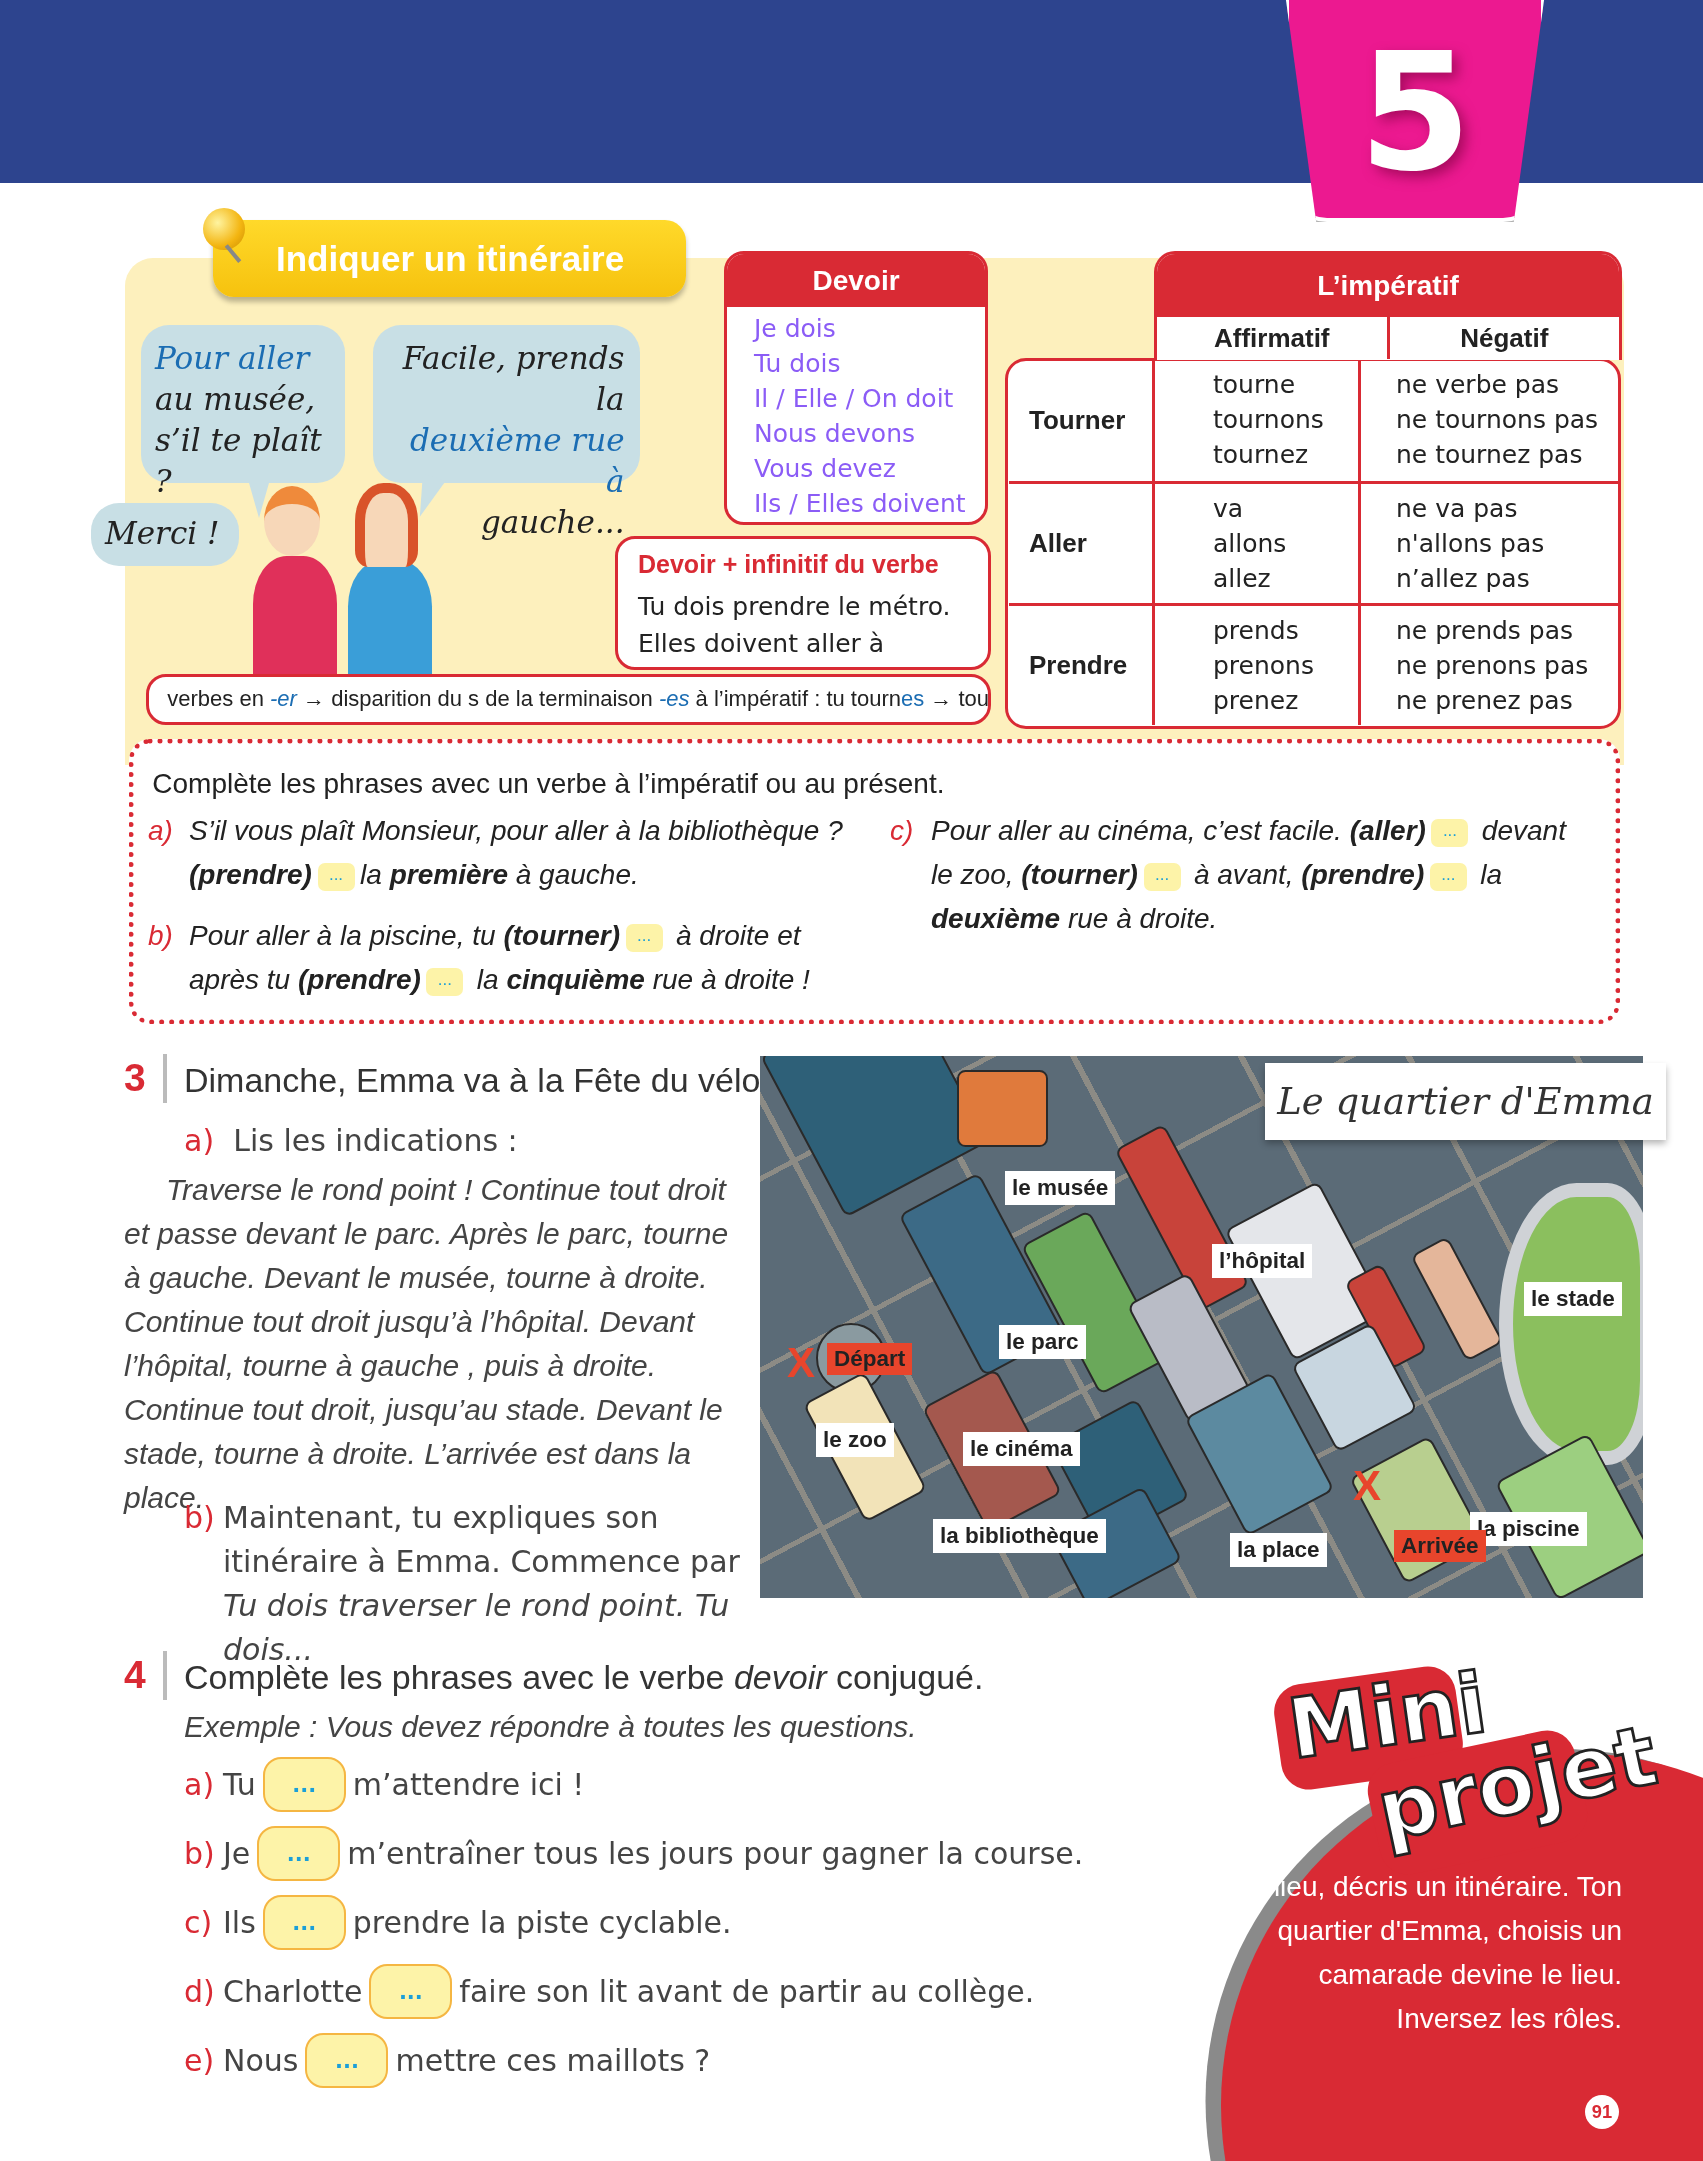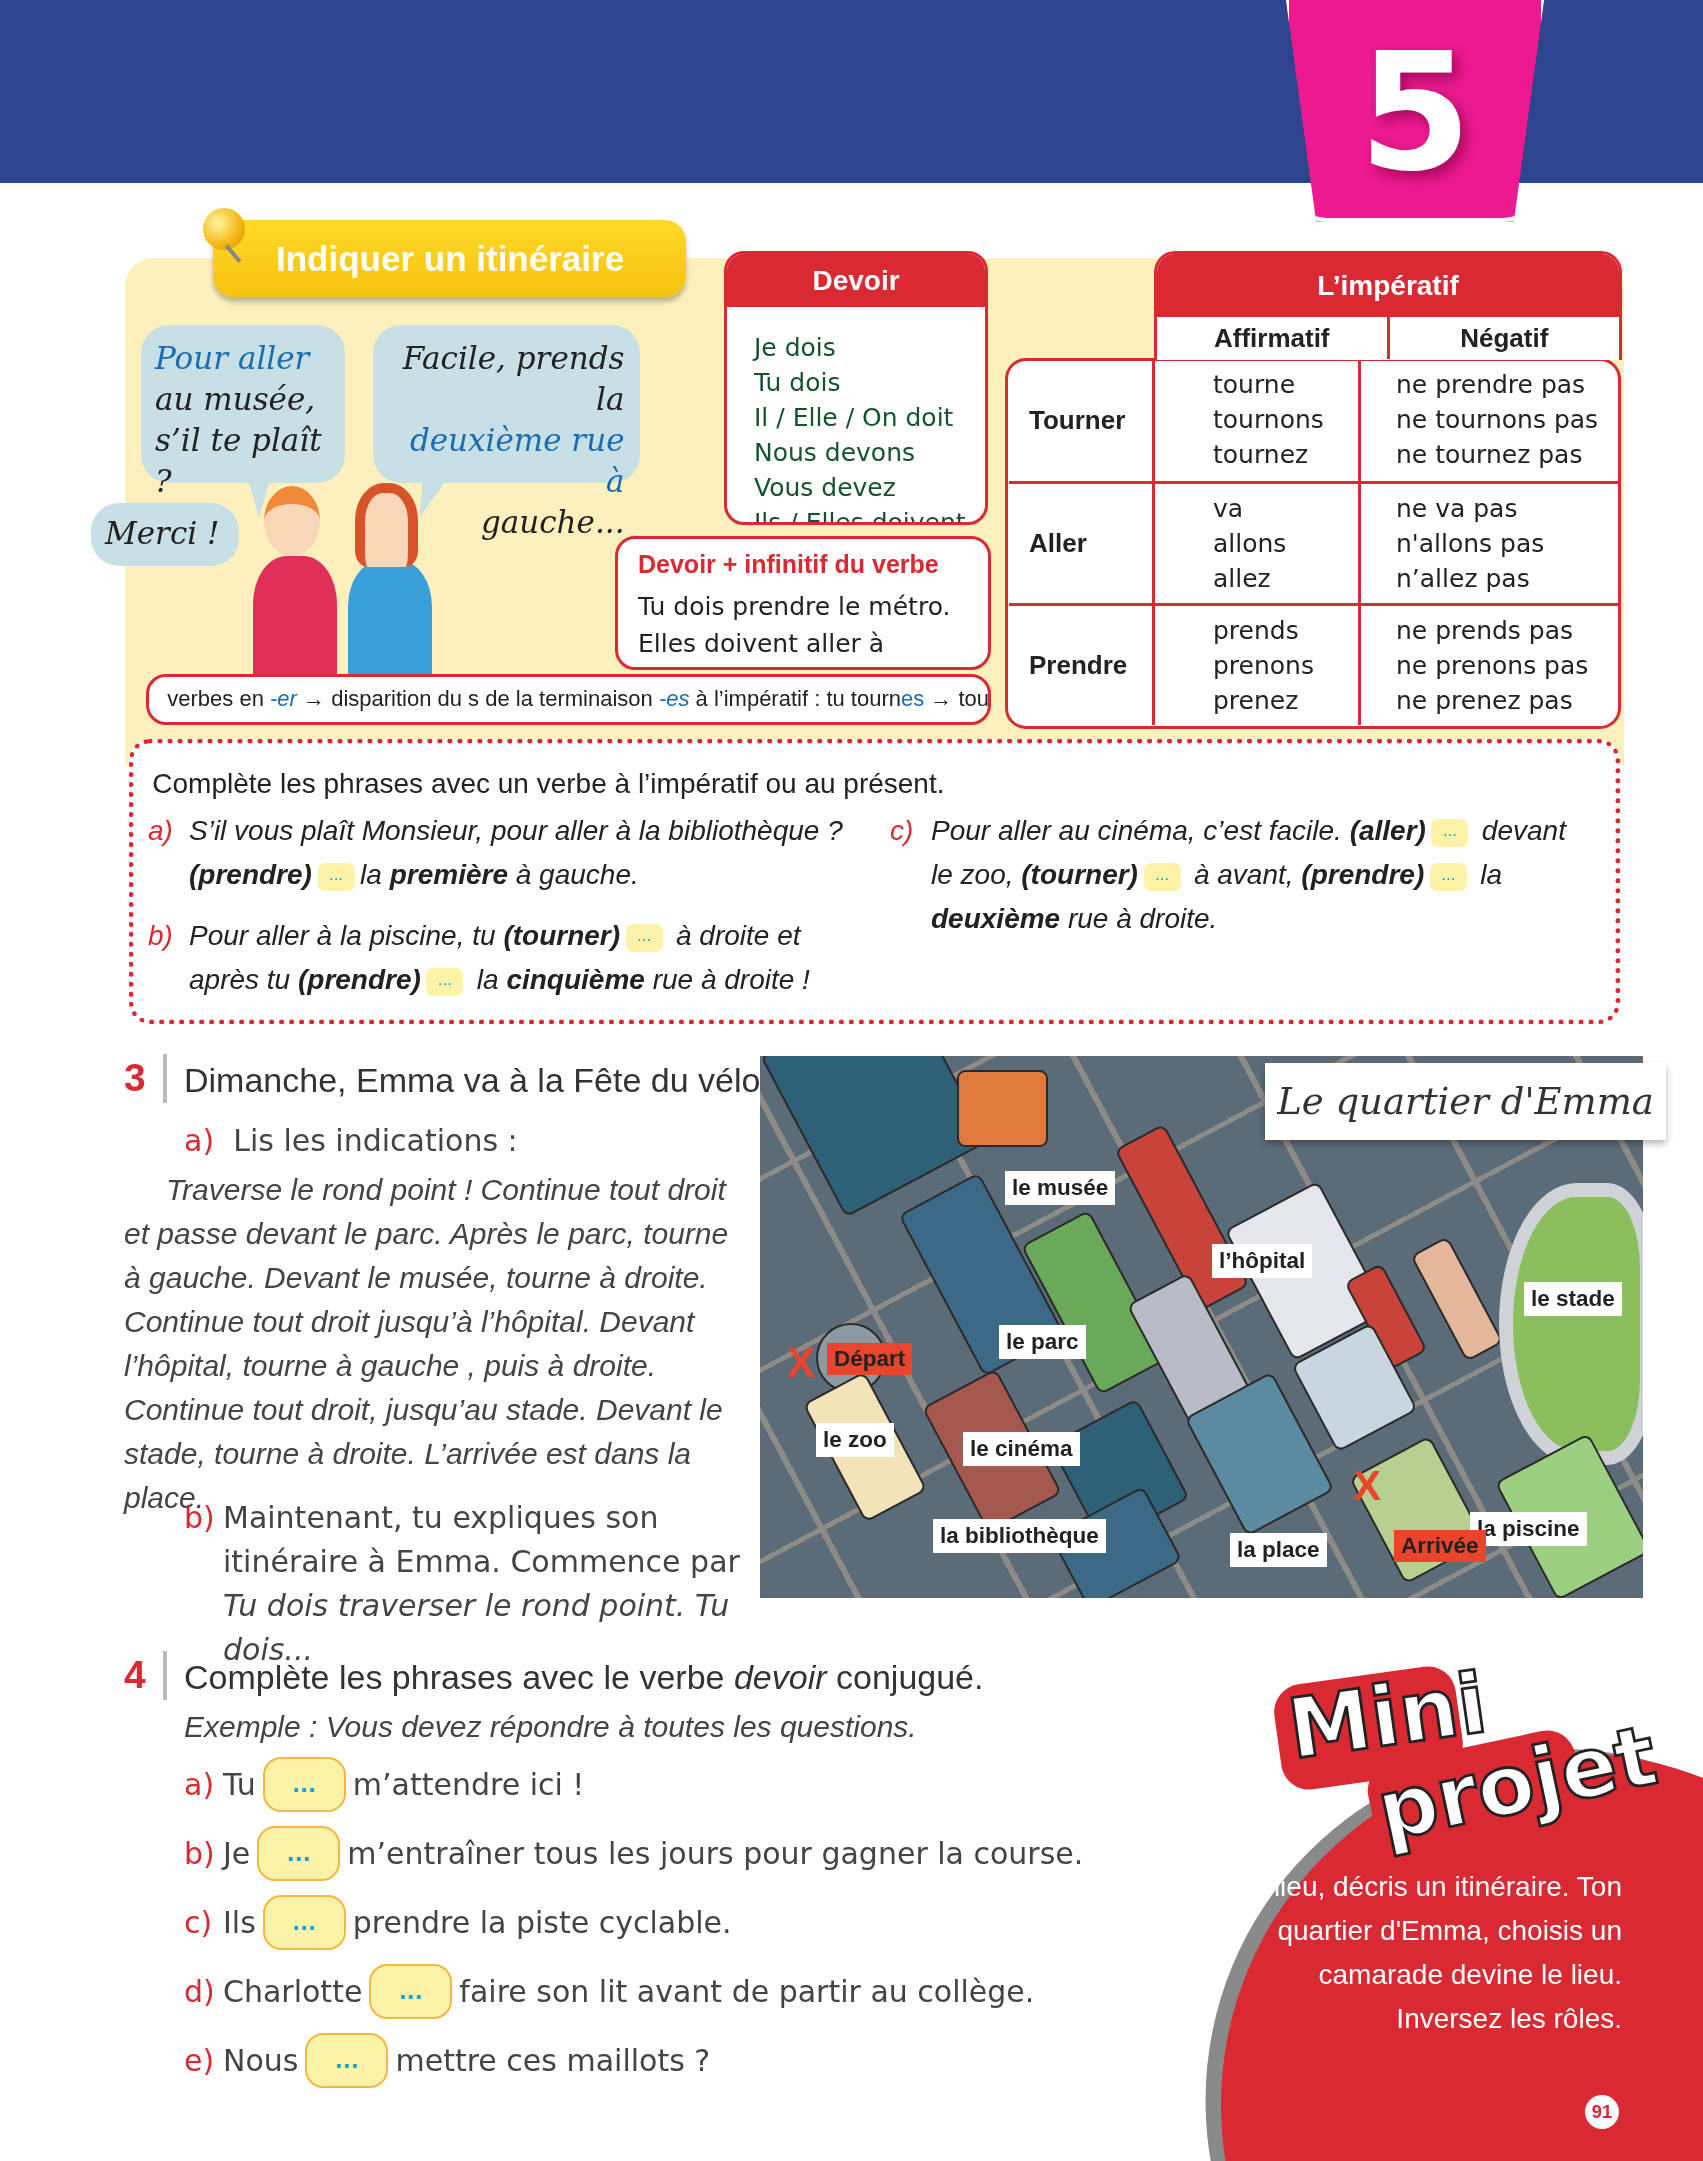--- a/index.html
+++ b/index.html
@@ -36,21 +36,21 @@
   .bubble-tail { position: absolute; width: 0; height: 0; border-left: 12.7px solid transparent; border-right: 12.7px solid transparent; border-top: 42px solid #c8dfe5; }
 
   .figures { position: absolute; left: 225px; top: 472px; width: 253px; height: 204px; }
   .fig-body { position: absolute; border-radius: 40% 40% 0 0; }
 
   .red-box { position: absolute; background: #fff; border: 3.5px solid #d92a34; border-radius: 20px; overflow: hidden; }
   .red-head { background: #d92a34; color: #fff; font-weight: bold; text-align: center; }
 
   .devoir-box { left: 724px; top: 251px; width: 264px; height: 274px; }
   .devoir-box .red-head { height: 53px; line-height: 53px; font-size: 28px; }
-  .devoir-box ul { list-style: none; padding: 23px 0 0 27px; font-size: 25px; line-height: 35px; color: #14532d; font-family: "DejaVu Sans", sans-serif; }
+  .devoir-box ul { list-style: none; padding: 4px 0 0 27px; font-size: 25px; line-height: 35px; color: #8b5cf6; font-family: "DejaVu Sans", sans-serif; }
 
   .inf-box { left: 615px; top: 536px; width: 376px; height: 134px; padding: 11.3px 20px; }
   .inf-box .inf-title { color: #d92a34; font-weight: bold; font-size: 25px; margin-bottom: 8.4px; }
   .inf-box .inf-line { font-family: "DejaVu Sans", sans-serif; font-size: 25px; line-height: 37px; color: #222; }
 
   .rule-box { left: 146px; top: 674px; width: 845px; height: 51px; padding: 0 18.3px; line-height: 44px; font-size: 22px; color: #222; white-space: nowrap; }
   .rule-box .hl { color: #1b6db3; font-style: italic; }
 
   
   .imp-outer { position: absolute; left: 1005px; top: 358px; width: 616px; height: 371px; background: #fff; border: 3.5px solid #d92a34; border-radius: 21px; }
@@ -182,21 +182,21 @@
 </div>
 <div class="imp-table">
   <div class="imp-row">
     <div class="imp-verb">Tourner</div>
     <div class="imp-aff">
       <div>tourne</div>
       <div>tournons</div>
       <div>tournez</div>
     </div>
     <div class="imp-neg">
-      <div>ne prendre pas</div>
+      <div>ne verbe pas</div>
       <div>ne tournons pas</div>
       <div>ne tournez pas</div>
     </div>
   </div>
   <div class="imp-row">
     <div class="imp-verb">Aller</div>
     <div class="imp-aff">
       <div>va</div>
       <div>allons</div>
       <div>allez</div>

